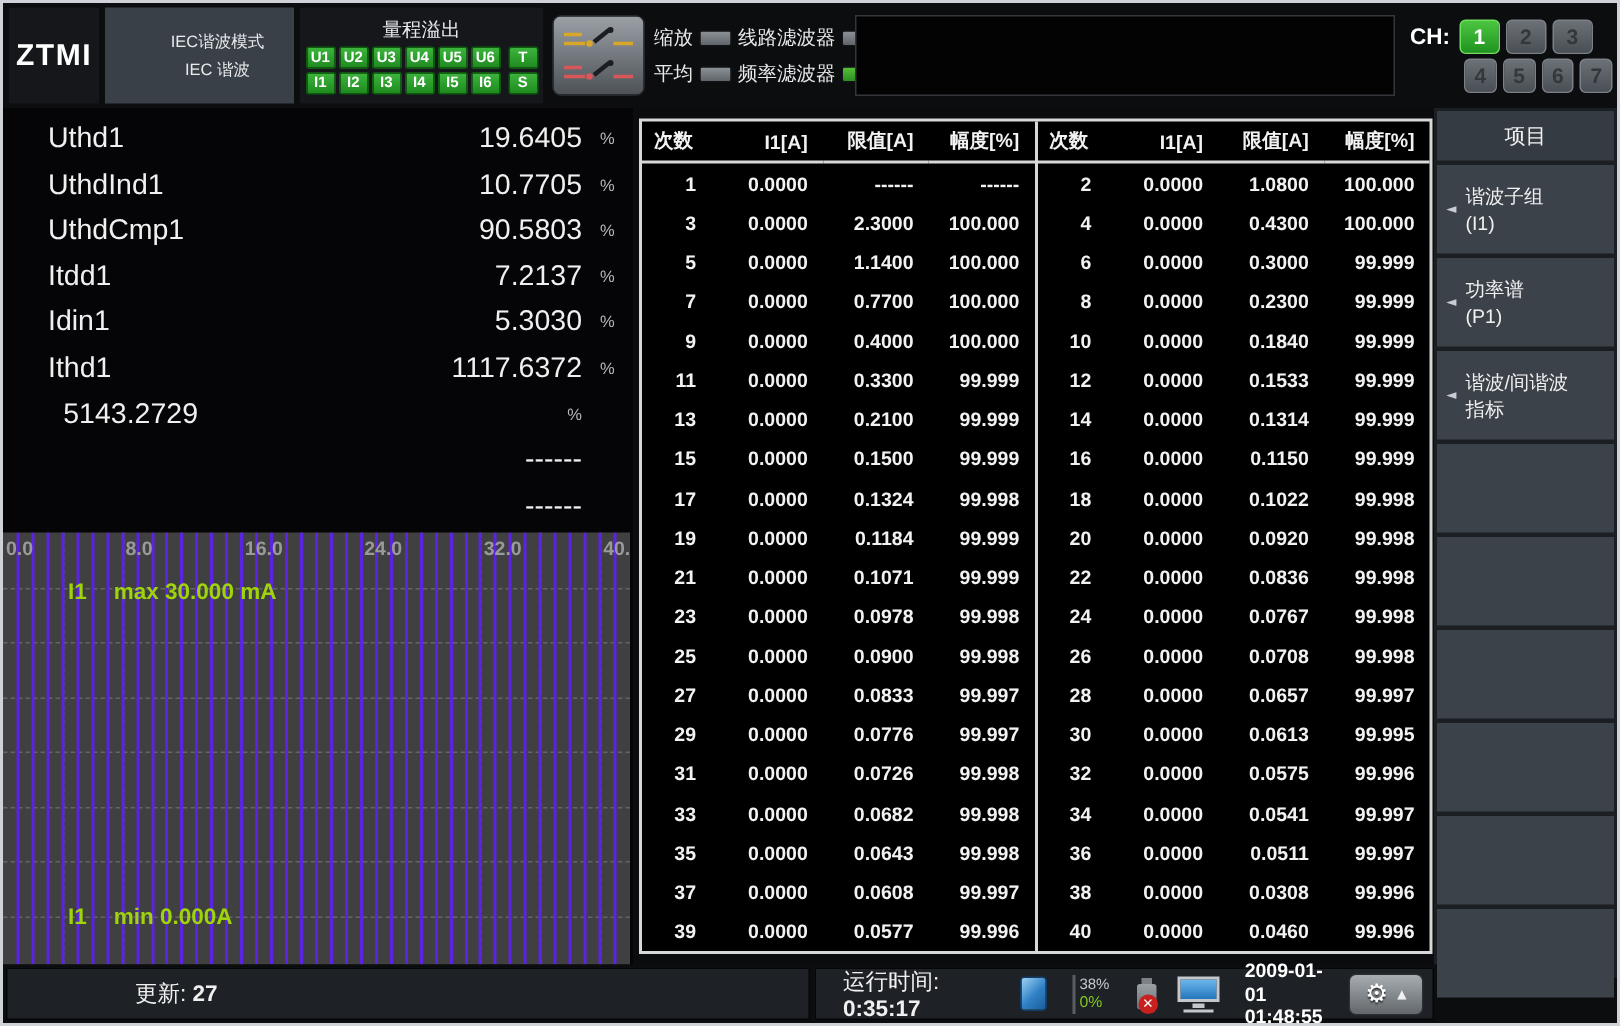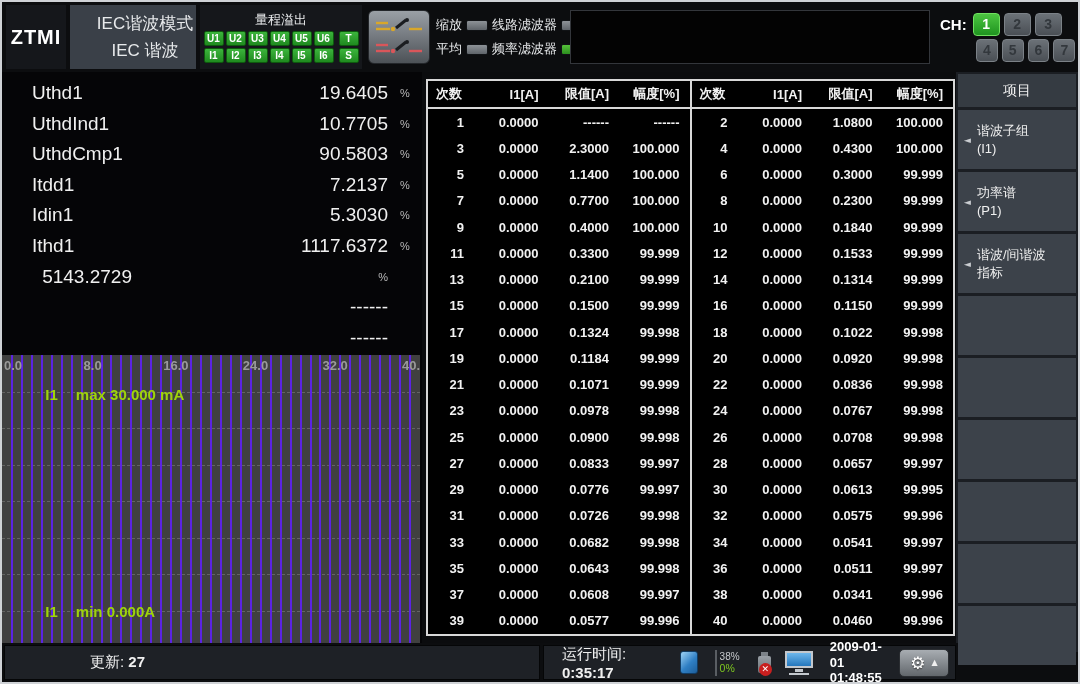--- a/index.html
+++ b/index.html
@@ -4,21 +4,21 @@
 <style>
   html,body{margin:0;padding:0;background:#2b2b2b;}
   *{box-sizing:border-box;font-family:"Liberation Sans","DejaVu Sans",sans-serif;}
   #screen{position:relative;width:1080px;height:684px;background:#0c0d0f;border:2px solid #cfd2d6;overflow:hidden;}
 
   
   .topbar{position:absolute;top:0;left:0;right:0;height:70px;background:#0c0d0f;display:flex;align-items:stretch;gap:4px;padding:3px 4px;}
   .logo-box{width:60px;display:flex;align-items:center;justify-content:center;background:#15171b;}
   .logo{color:#fff;font-size:20px;font-weight:bold;letter-spacing:1px;}
   .mode-box{width:126px;background:#3a4048;display:flex;flex-direction:column;align-items:center;justify-content:center;gap:4px;}
-  .mode-box span{color:#e8eaec;font-size:17px;margin-left:24px;}
+  .mode-box span{color:#e8eaec;font-size:11px;margin-left:24px;}
   .range-box{width:162px;background:#15171b;display:flex;flex-direction:column;align-items:center;justify-content:center;gap:2px;padding:2px 4px;}
   .range-title{color:#e8eaec;font-size:13px;}
   .range-row{display:flex;gap:2px;}
   .rcell{display:inline-block;min-width:20px;padding:1px 2px;text-align:center;font-size:10px;font-weight:bold;color:#fff;background:linear-gradient(#3cb43c,#1f8a1f);border-radius:2px;border:1px solid #0e5a0e;}
   .rcell.last{margin-left:3px;}
   .wiring-btn{width:62px;margin:5px 2px;background:linear-gradient(#9aa0a6,#4d5257);border:1px solid #23262a;border-radius:6px;display:flex;align-items:center;justify-content:center;cursor:pointer;}
   .toggle-area{width:128px;display:flex;align-items:center;}
   .toggle-grid{display:grid;grid-template-columns:auto auto auto auto;grid-auto-rows:24px;align-items:center;column-gap:4px;}
   .tlabel{color:#e8eaec;font-size:13px;white-space:nowrap;}
   .pill{width:22px;height:11px;border-radius:2px;border:1px solid #101215;background:linear-gradient(#8d9297,#5f646a);cursor:pointer;}
@@ -456,21 +456,21 @@
           <div class="tcell order">34</div>
           <div class="tcell">0.0000</div>
           <div class="tcell">0.0541</div>
           <div class="tcell">99.997</div>
           <div class="tcell order">36</div>
           <div class="tcell">0.0000</div>
           <div class="tcell">0.0511</div>
           <div class="tcell">99.997</div>
           <div class="tcell order">38</div>
           <div class="tcell">0.0000</div>
-          <div class="tcell">0.0341</div>
+          <div class="tcell">0.0308</div>
           <div class="tcell">99.996</div>
           <div class="tcell order">40</div>
           <div class="tcell">0.0000</div>
           <div class="tcell">0.0460</div>
           <div class="tcell">99.996</div>
         </div>
     </div>
   </div>
 
   <aside class="sidebar">

